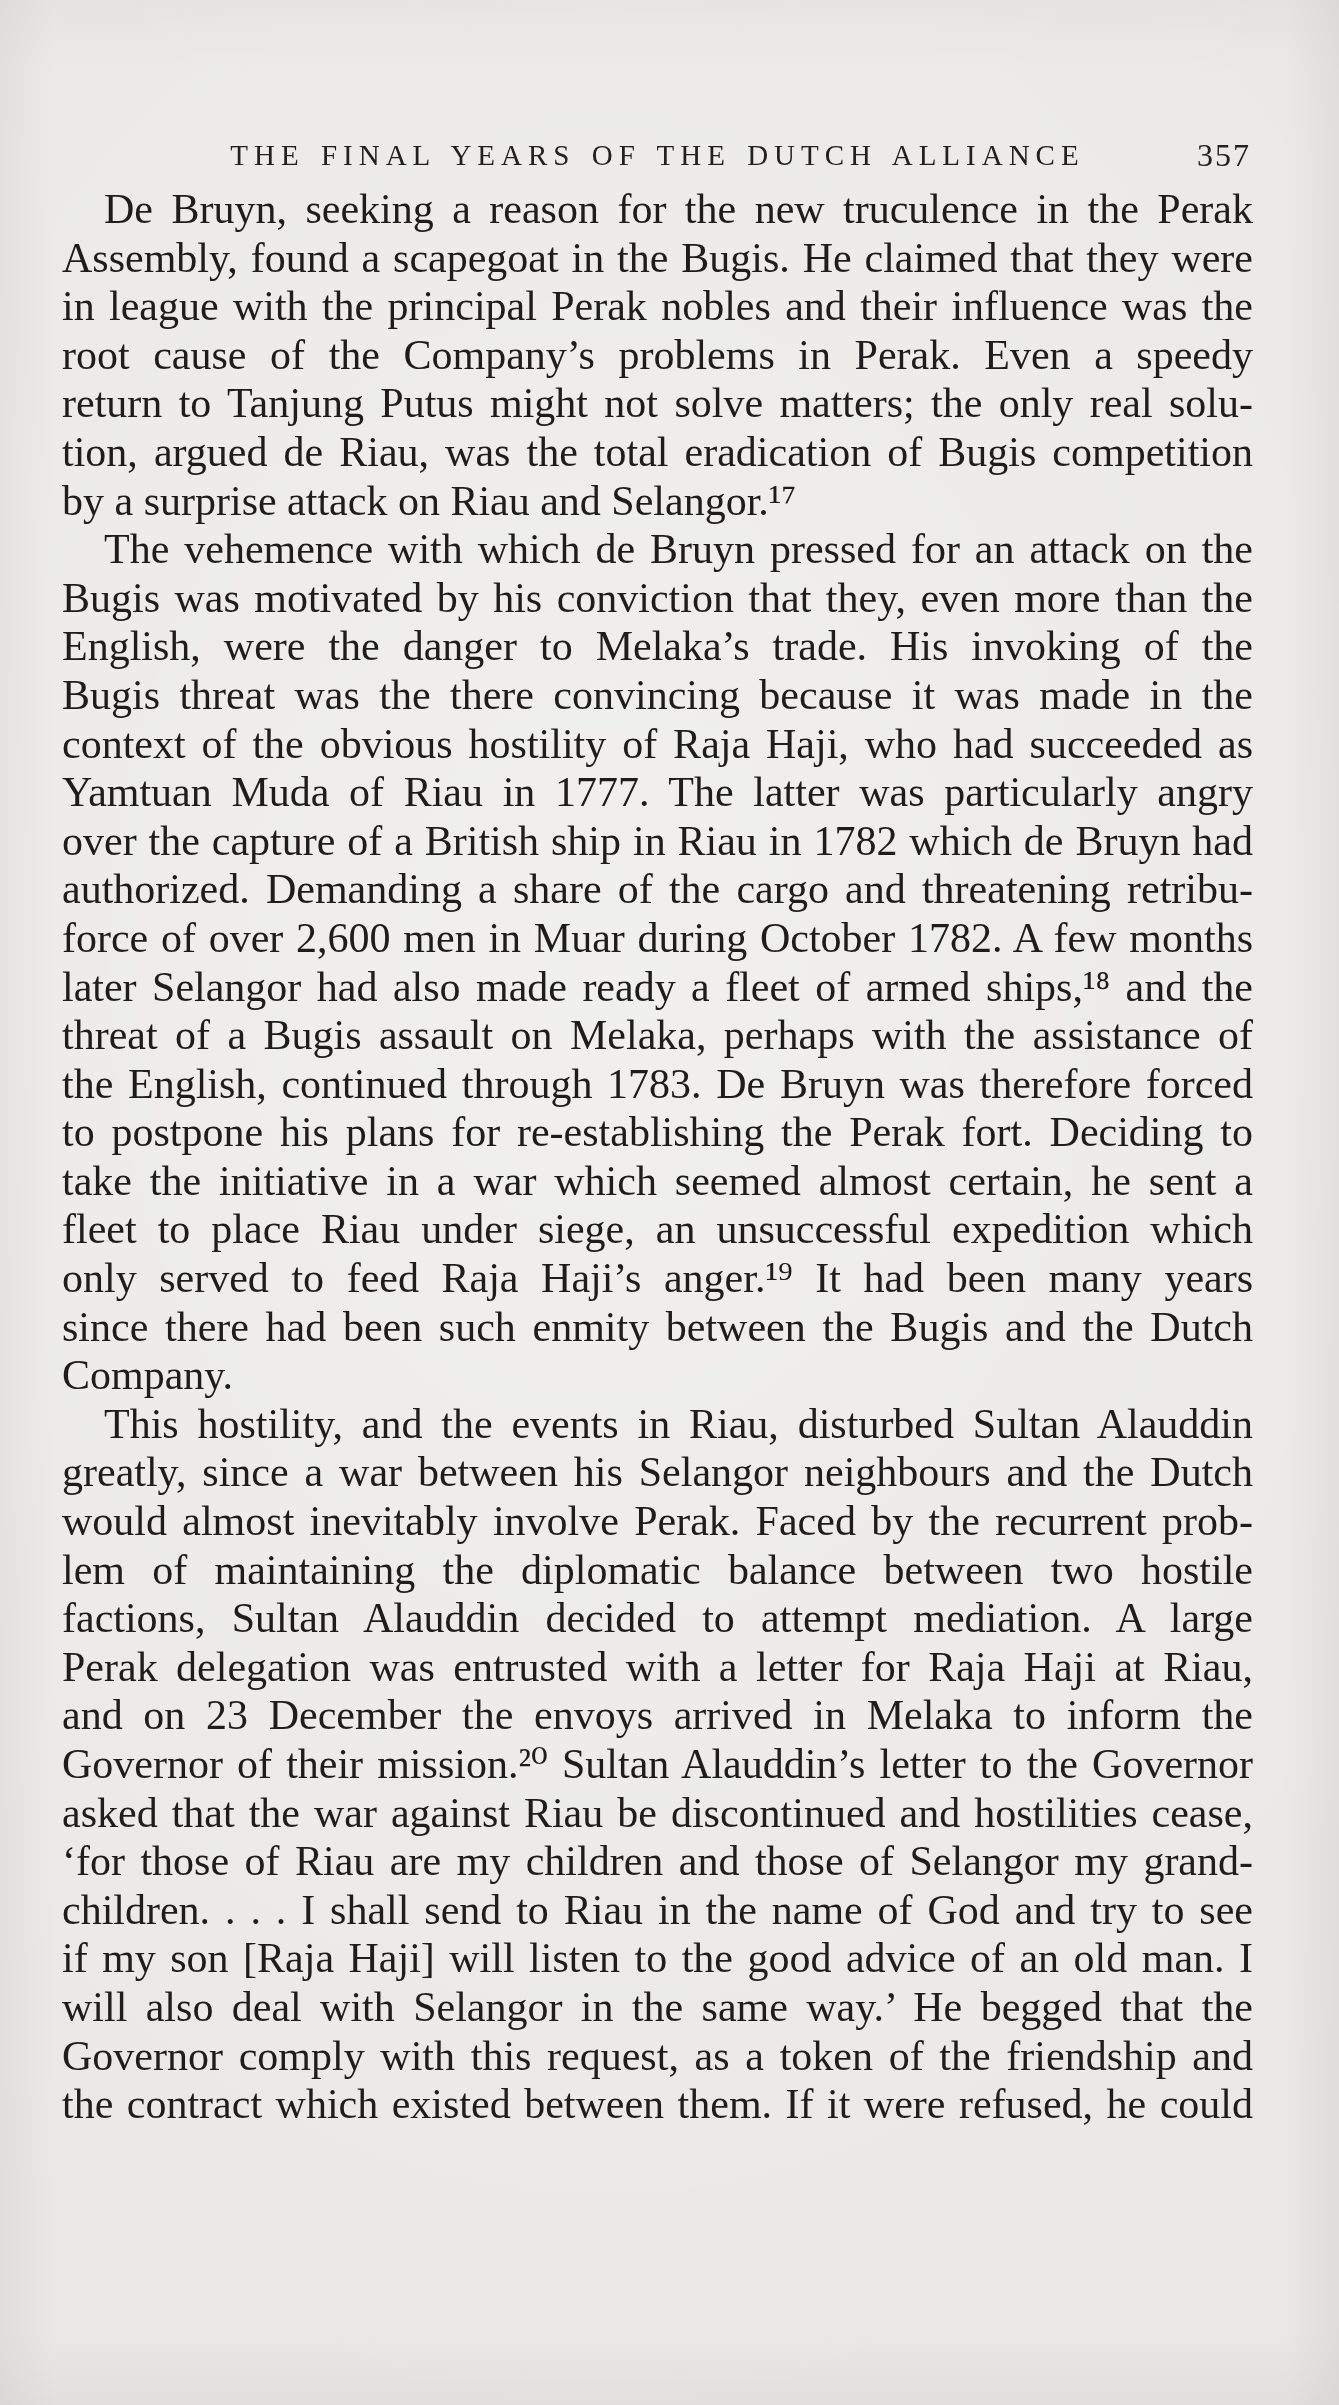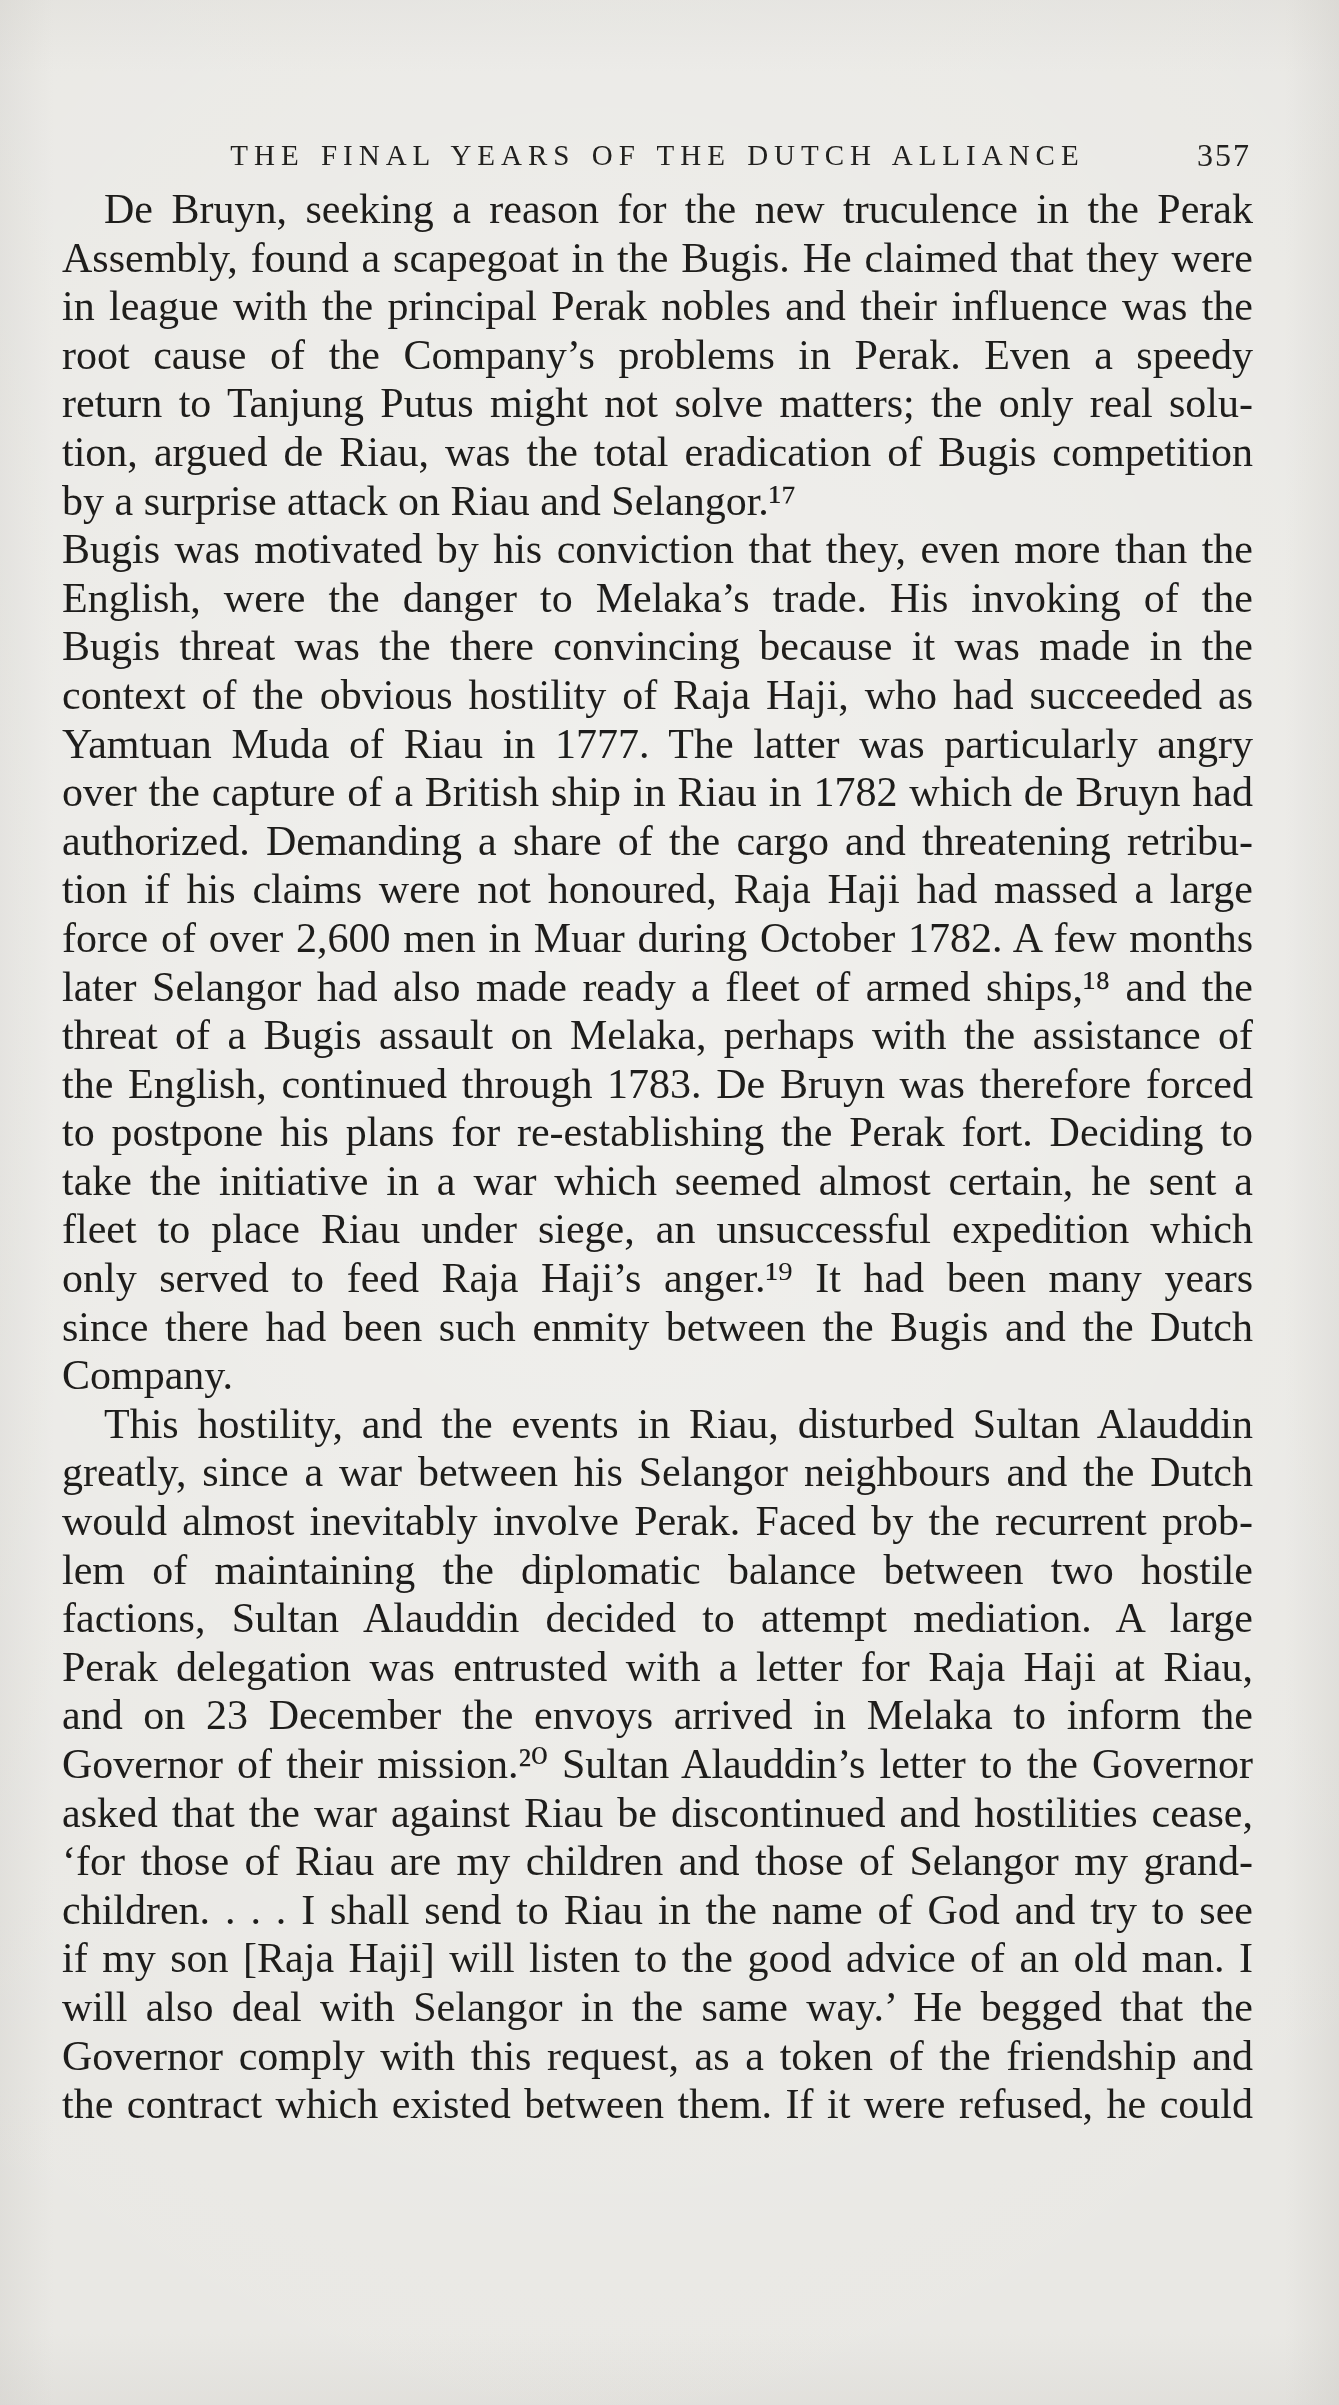--- a/index.html
+++ b/index.html
@@ -78,28 +78,28 @@
       <span class="page-number">357</span>
     </div>
     <div class="body-text">
         <div class="line first">De Bruyn, seeking a reason for the new truculence in the Perak</div>
         <div class="line">Assembly, found a scapegoat in the Bugis. He claimed that they were</div>
         <div class="line">in league with the principal Perak nobles and their influence was the</div>
         <div class="line">root cause of the Company’s problems in Perak. Even a speedy</div>
         <div class="line">return to Tanjung Putus might not solve matters; the only real solu-</div>
         <div class="line">tion, argued de Riau, was the total eradication of Bugis competition</div>
         <div class="line end">by a surprise attack on Riau and Selangor.¹⁷</div>
+        <div class="line first">The vehemence with which de Bruyn pressed for an attack on the</div>
         <div class="line">Bugis was motivated by his conviction that they, even more than the</div>
         <div class="line">English, were the danger to Melaka’s trade. His invoking of the</div>
         <div class="line">Bugis threat was the there convincing because it was made in the</div>
         <div class="line">context of the obvious hostility of Raja Haji, who had succeeded as</div>
         <div class="line">Yamtuan Muda of Riau in 1777. The latter was particularly angry</div>
         <div class="line">over the capture of a British ship in Riau in 1782 which de Bruyn had</div>
         <div class="line">authorized. Demanding a share of the cargo and threatening retribu-</div>
-        <div class="line">tion if his claims were not honoured, Raja Haji had massed a large</div>
         <div class="line">force of over 2,600 men in Muar during October 1782. A few months</div>
         <div class="line">later Selangor had also made ready a fleet of armed ships,¹⁸ and the</div>
         <div class="line">threat of a Bugis assault on Melaka, perhaps with the assistance of</div>
         <div class="line">the English, continued through 1783. De Bruyn was therefore forced</div>
         <div class="line">to postpone his plans for re-establishing the Perak fort. Deciding to</div>
         <div class="line">take the initiative in a war which seemed almost certain, he sent a</div>
         <div class="line">fleet to place Riau under siege, an unsuccessful expedition which</div>
         <div class="line">only served to feed Raja Haji’s anger.¹⁹ It had been many years</div>
         <div class="line">since there had been such enmity between the Bugis and the Dutch</div>
         <div class="line end">Company.</div>

